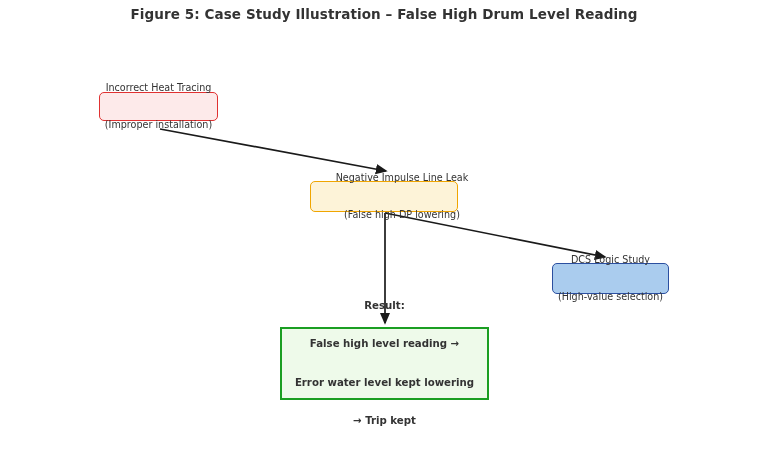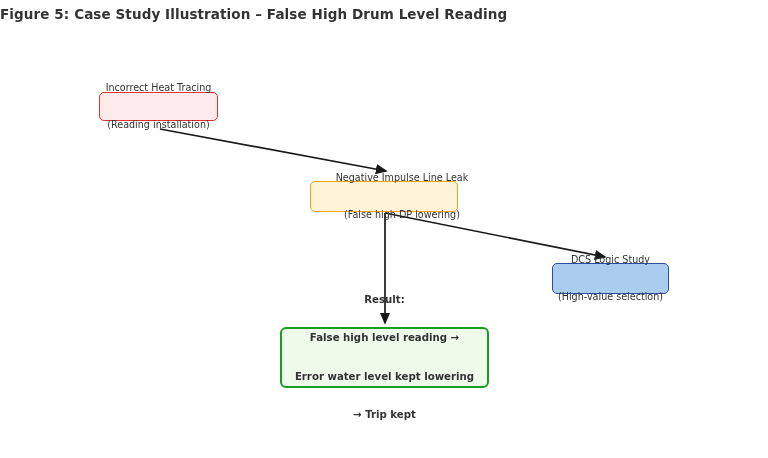--- a/index.html
+++ b/index.html
@@ -16,20 +16,21 @@
   #figure-root {
     position: relative;
     width: 768px;
     height: 458px;
   }
   #figure-title {
     position: absolute;
     left: 0;
     top: 6px;
     width: 768px;
+    text-align: center;
     font-size: 13.5px;
     font-weight: bold;
     color: #333333;
     letter-spacing: 0.1px;
   }
   .arrow-layer {
     position: absolute;
     left: 0;
     top: 0;
     width: 768px;
@@ -85,25 +86,25 @@
     height: 31px;
     background: #aaccee;
     border-color: #2b4fa0;
     border-width: 1.8px;
   }
   
   #node-result {
     left: 280px;
     top: 327px;
     width: 209px;
-    height: 61px;
+    height: 73px;
     background: #eefaea;
     border-color: #1a9e22;
     border-width: 2px;
-    border-radius: 6px;
+    border-radius: 0;
     font-weight: bold;
     font-size: 10.2px;
     line-height: 14.2px;
   }
 </style>
 </head>
 <body>
 
 <div id="figure-root">
 
@@ -115,21 +116,21 @@
         <path d="M0,0 L7,3 L0,6 z" fill="#1a1a1a"></path>
       </marker>
     </defs>
     <line x1="160" y1="129" x2="386" y2="171" stroke="#1a1a1a" stroke-width="1.7" marker-end="url(#arrowhead)"></line>
     <line x1="385" y1="213" x2="605" y2="257" stroke="#1a1a1a" stroke-width="1.7" marker-end="url(#arrowhead)"></line>
     <line x1="385" y1="213" x2="385" y2="323" stroke="#1a1a1a" stroke-width="1.7" marker-end="url(#arrowhead)"></line>
   </svg>
 
   <div class="node" id="node-heat-tracing">
     <span class="line">Incorrect Heat Tracing</span>
-    <span class="line">(Reading installation)</span>
+    <span class="line">(Improper installation)</span>
   </div>
 
   <div class="node" id="node-impulse-leak">
     <span class="line">Negative Impulse Line Leak</span>
     <span class="line">(False high DP lowering)</span>
   </div>
 
   <div class="node" id="node-dcs-error">
     <span class="line">DCS Logic Study</span>
     <span class="line">(High-value selection)</span>

